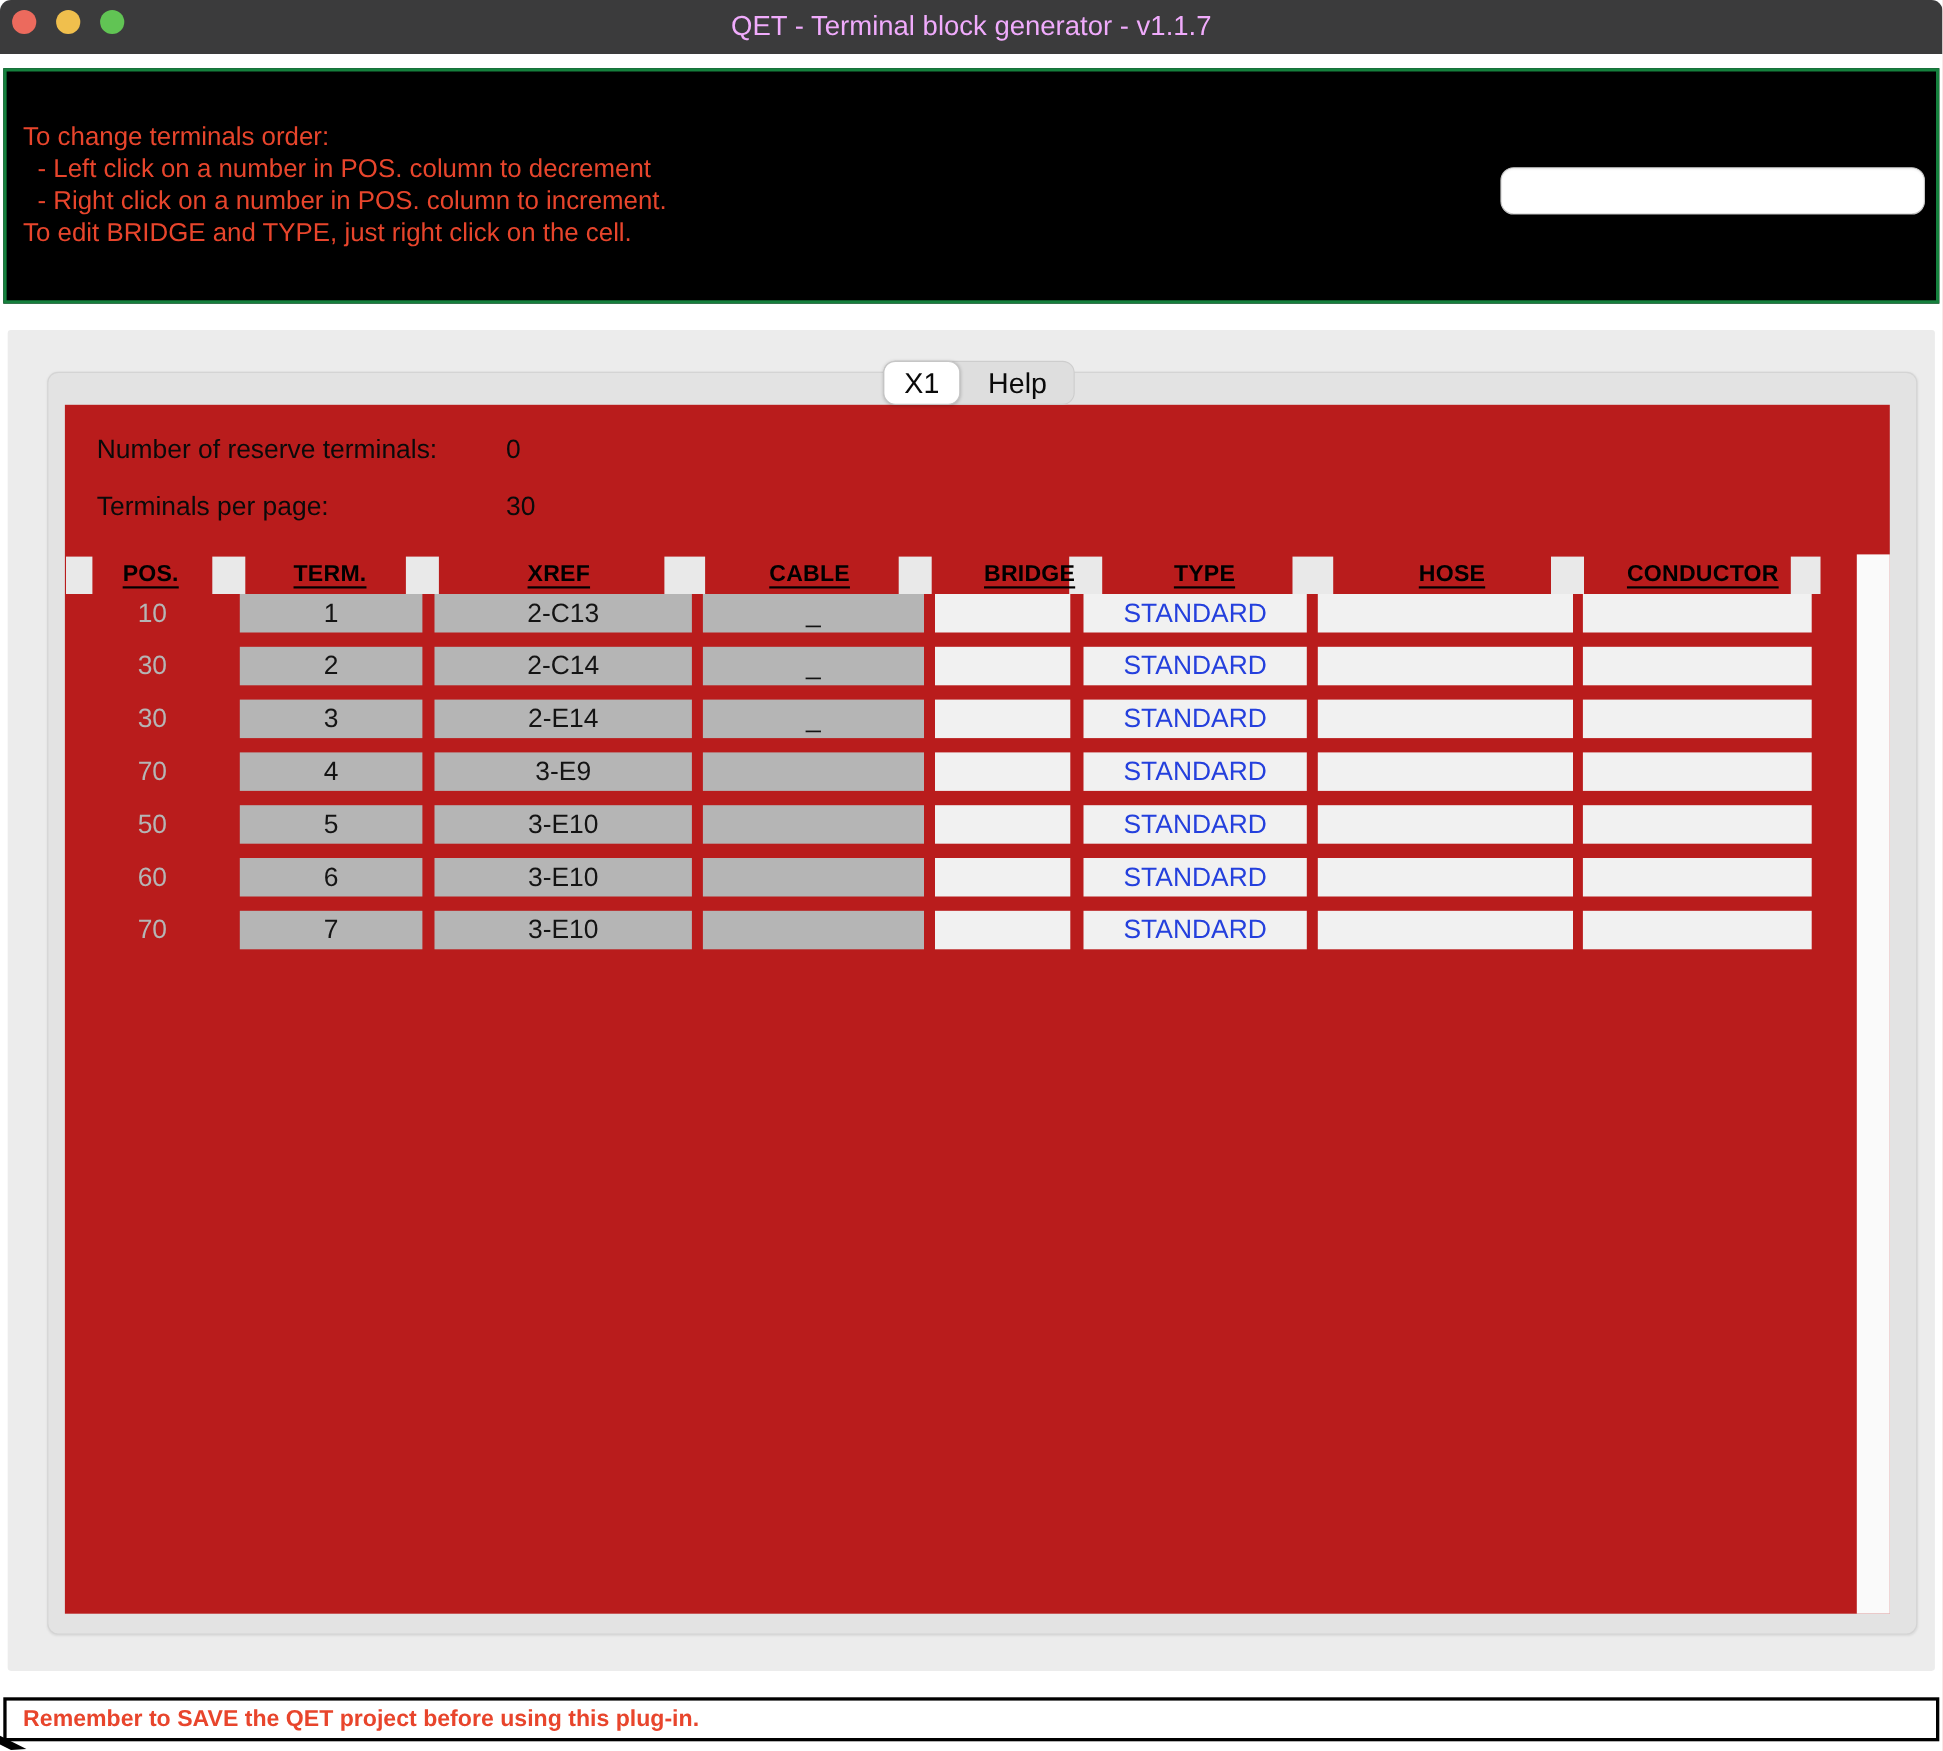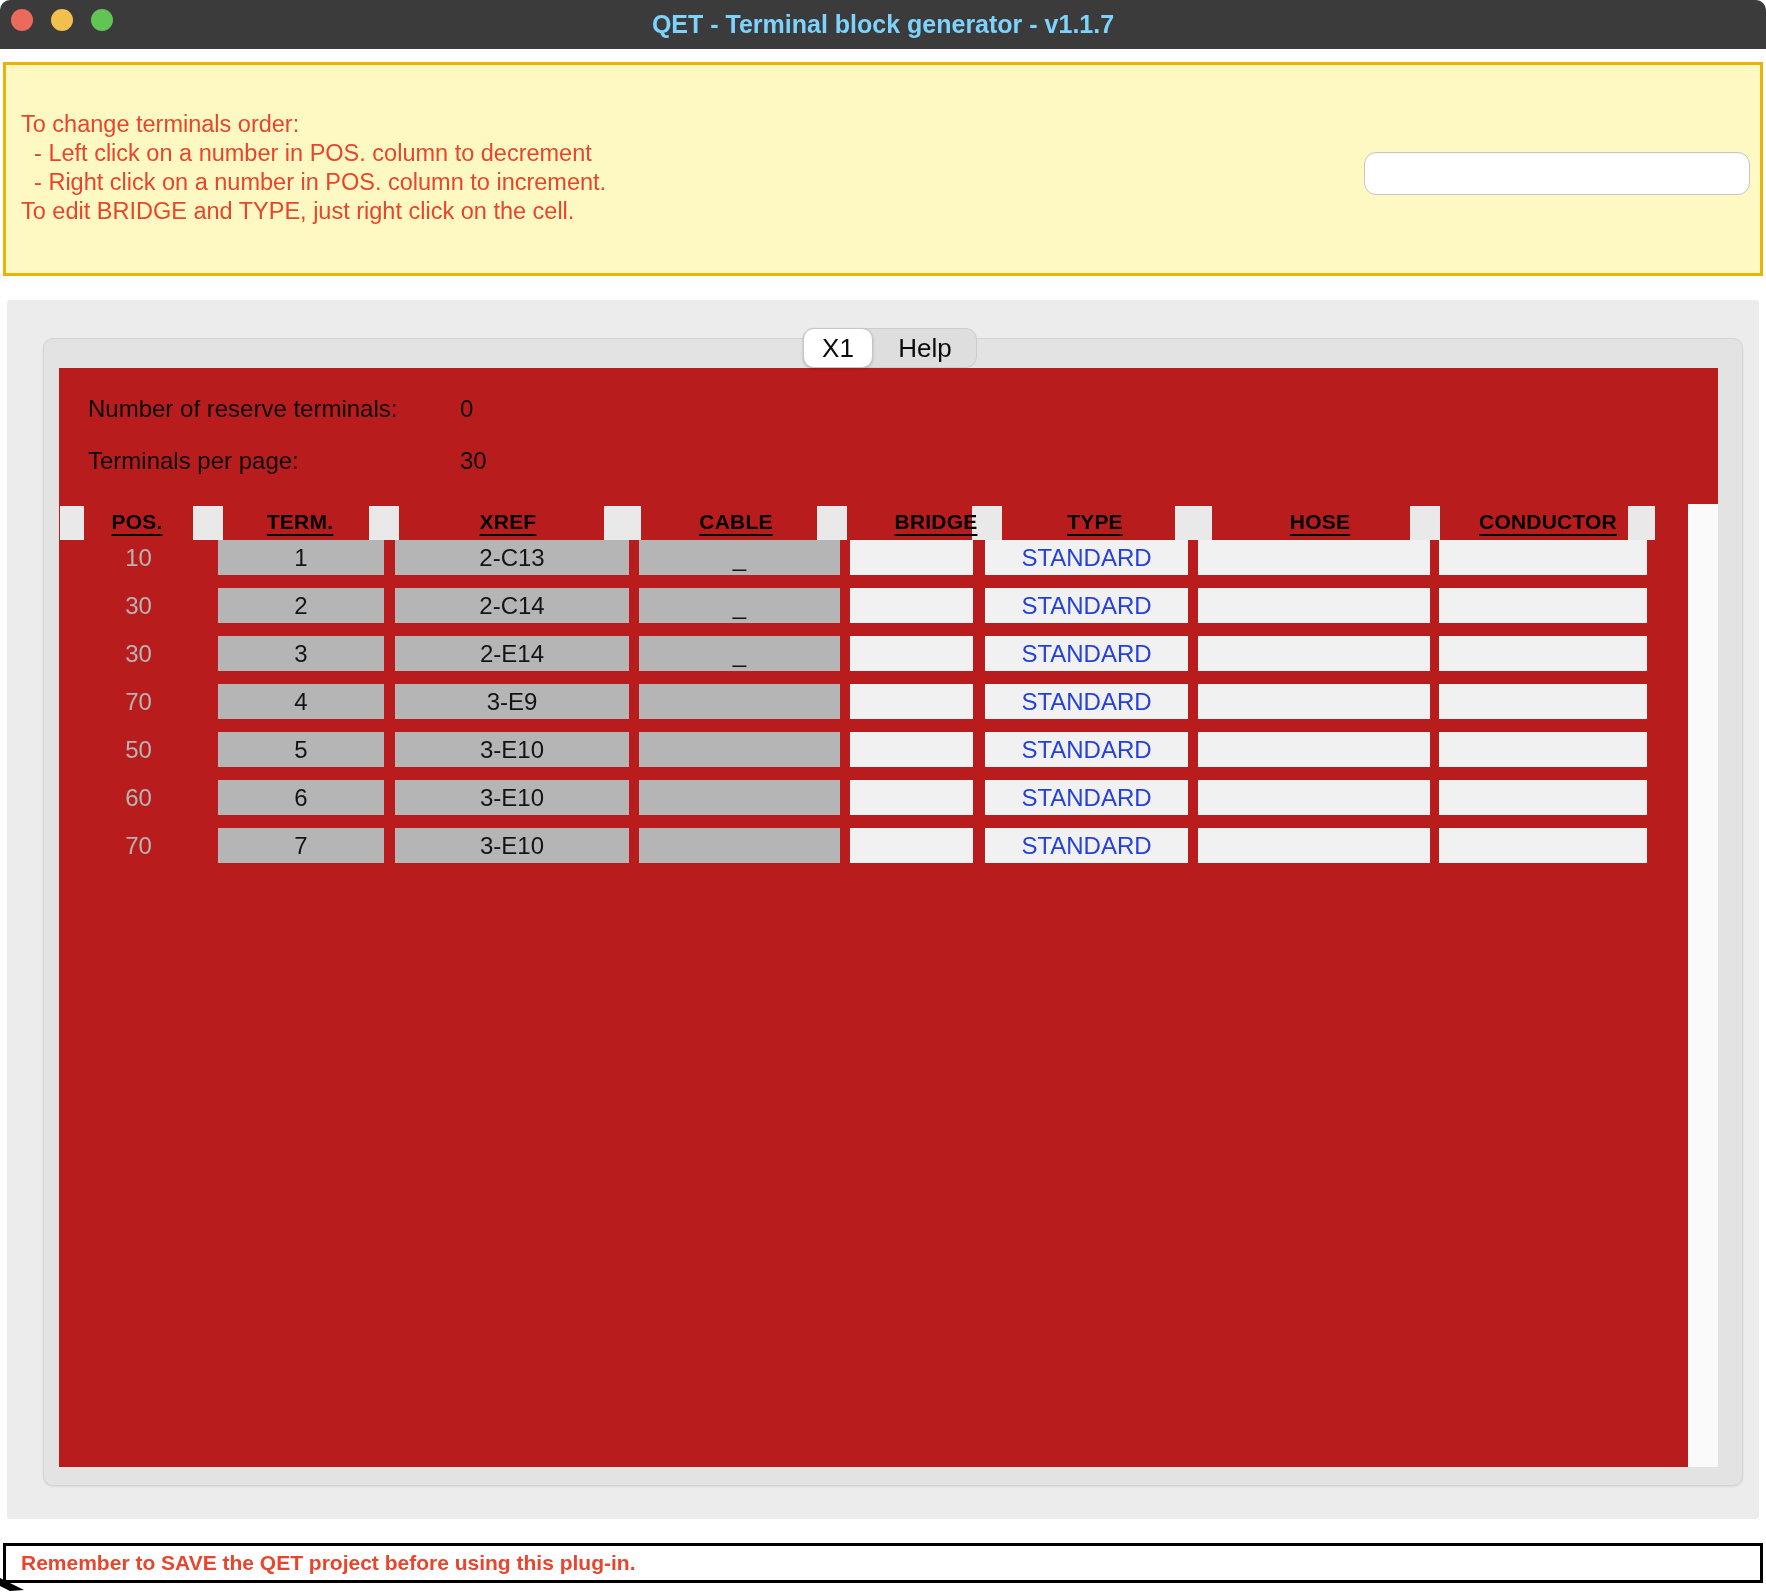--- a/index.html
+++ b/index.html
@@ -7,25 +7,25 @@
           font-family:"Liberation Sans", sans-serif;}
 
   
   .titlebar{position:absolute;left:0;top:0;width:1766px;height:49px;background:#3b3b3c;
             border-radius:10px 10px 0 0;}
   .light{position:absolute;top:9px;width:22px;height:22px;border-radius:50%;}
   .light.red{left:11px;background:#ec6a5d;}
   .light.yellow{left:51px;background:#f0bf4d;}
   .light.green{left:91px;background:#61c454;}
   .title{position:absolute;left:0;top:0;width:100%;height:49px;line-height:49px;
-         text-align:center;color:#7dd3fc;font-size:25px;font-weight:bold;}
+         text-align:center;color:#f0abfc;font-size:25px;font-weight:normal;}
 
   
   .info-box{position:absolute;left:3px;top:62px;width:1754px;height:208px;
-            border:3px solid #eab308;background:#fef9c3;}
+            border:3px solid #15803d;background:#000000;}
   .red-lines{position:absolute;left:15px;top:45px;}
   .red-line{color:#e8452c;font-size:23.5px;line-height:29px;white-space:pre;}
   .notice-input{position:absolute;left:1358px;top:87px;width:386px;height:43px;
                 border:1px solid #c7c7c7;border-radius:12px;background:#fff;
                 box-shadow:inset 0 1px 2px rgba(0,0,0,.06);font-size:22px;padding:0 10px;
                 box-sizing:border-box;outline:none;}
 
   
   .outer-panel{position:absolute;left:7px;top:300px;width:1752px;height:1219px;
                background:#ececec;border-radius:3px;}

